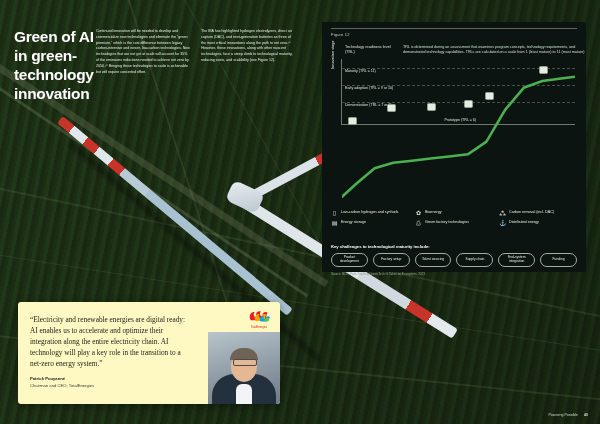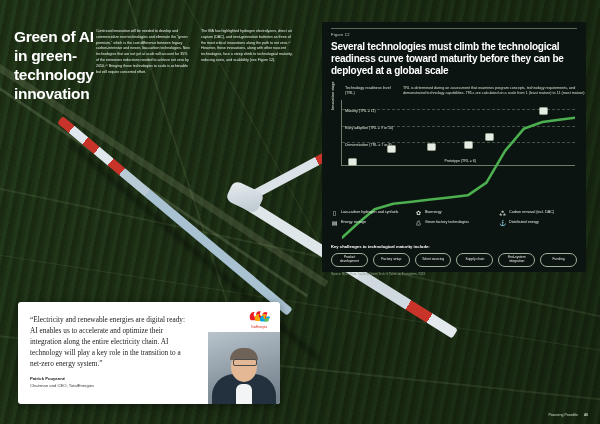--- a/index.html
+++ b/index.html
@@ -95,21 +95,21 @@
   
   .chal-title{position:absolute;left:9px;top:222px;font-size:4.2px;font-weight:700;color:#fff;}
   .pills{position:absolute;left:9px;right:9px;top:231px;display:flex;gap:5px;}
   .pill{flex:1;height:12px;border-radius:7px;border:1px solid #9fb09d;
     display:flex;align-items:center;justify-content:center;text-align:center;
     font-size:3.3px;line-height:1.2;color:#e9efe7;padding:0 2px;}
   .src{position:absolute;left:9px;top:250px;font-size:3px;color:#93a491;}
 
   
   .card{position:absolute;left:18px;top:302px;width:262px;height:102px;
-    background:#ffffff;border-radius:3px;overflow:hidden;
+    background:#fef9c3;border-radius:3px;overflow:hidden;
     box-shadow:0 2px 10px rgba(0,0,0,.4);}
   .quote{position:absolute;left:12px;top:12px;width:160px;
     font-family:"Liberation Serif", serif;font-size:7.3px;line-height:1.52;color:#1b1b1b;}
   .byline{position:absolute;left:12px;top:74px;}
   .by-name{font-size:4.2px;font-weight:700;color:#1b1b1b;}
   .by-role{font-size:4.2px;color:#3a3a3a;margin-top:1.5px;}
   .portrait{position:absolute;right:0;bottom:0;width:72px;height:72px;
     background:linear-gradient(165deg,#b9c4cc 0%,#8d9aa4 55%,#6f7c87 100%);overflow:hidden;}
   .p-suit{position:absolute;left:4px;bottom:0;width:64px;height:30px;
     background:#23313f;border-radius:22px 22px 0 0;}
@@ -161,21 +161,20 @@
     </div>
     <div class="body-col">
       <p>The IEA has highlighted hydrogen electrolyzers, direct air capture (DAC), and next-generation batteries as three of the most critical innovations along the path to net zero.¹⁹ However, these innovations, along with other nascent technologies, face a steep climb to technological maturity, reducing costs, and scalability (see Figure 12).</p>
     </div>
   </div>
 
   <div class="panel">
     <div class="panel-inner">
       <div class="rule"></div>
       <div class="fig-label">Figure 12</div>
-      <div class="panel-title">Several technologies must climb the technological readiness curve toward maturity before they can be deployed at a global scale</div>
 
       <div class="chart-wrap">
         <div class="axis-title">Technology readiness level (TRL)</div>
         <div class="trl-note">TRL is determined during an assessment that examines program concepts, technology requirements, and demonstrated technology capabilities. TRLs are calculated on a scale from 1 (least mature) to 11 (most mature)</div>
         <div class="ylabel">Innovation stage</div>
 
         <div class="plot">
           <div class="gline" style="top:14%"></div>
           <div class="gline" style="top:40%"></div>
           <div class="gline" style="top:66%"></div>

